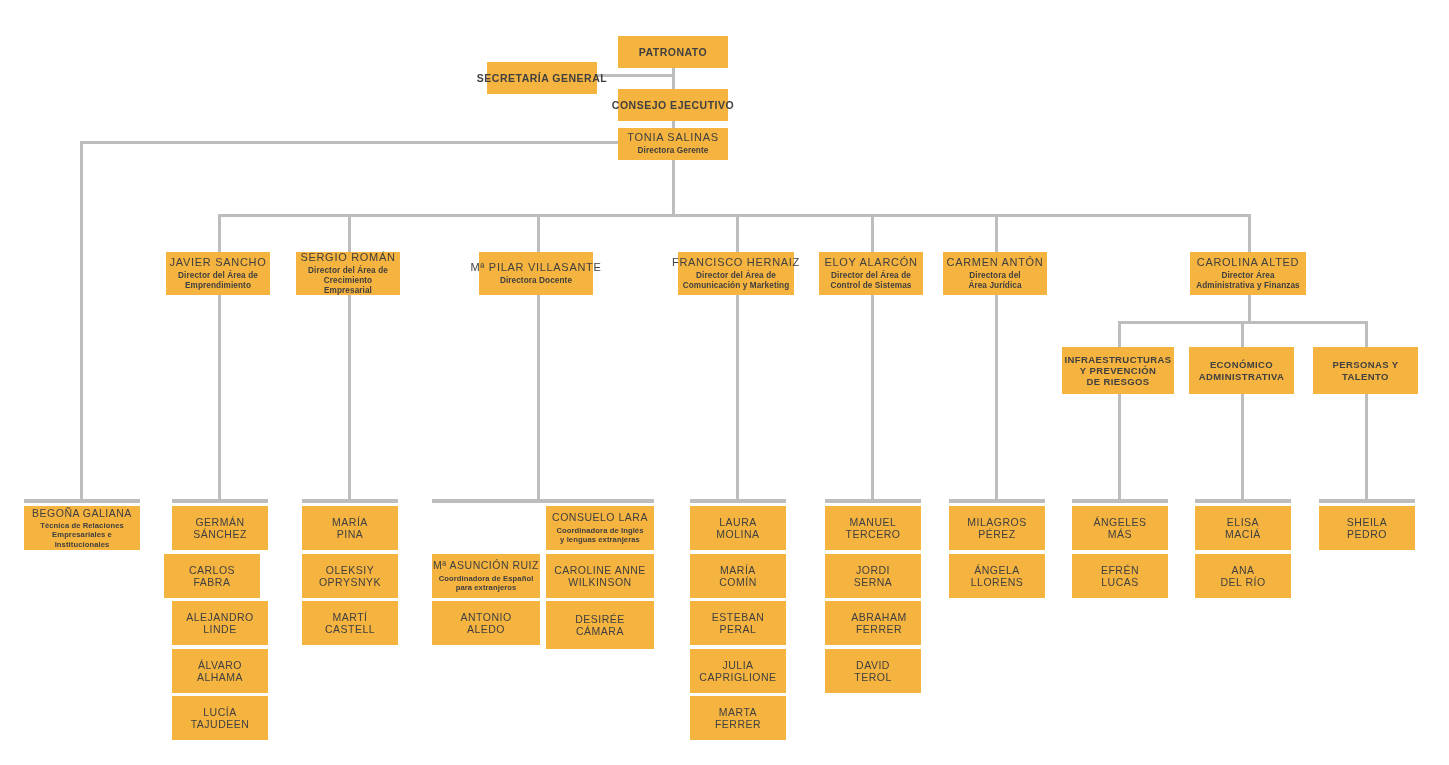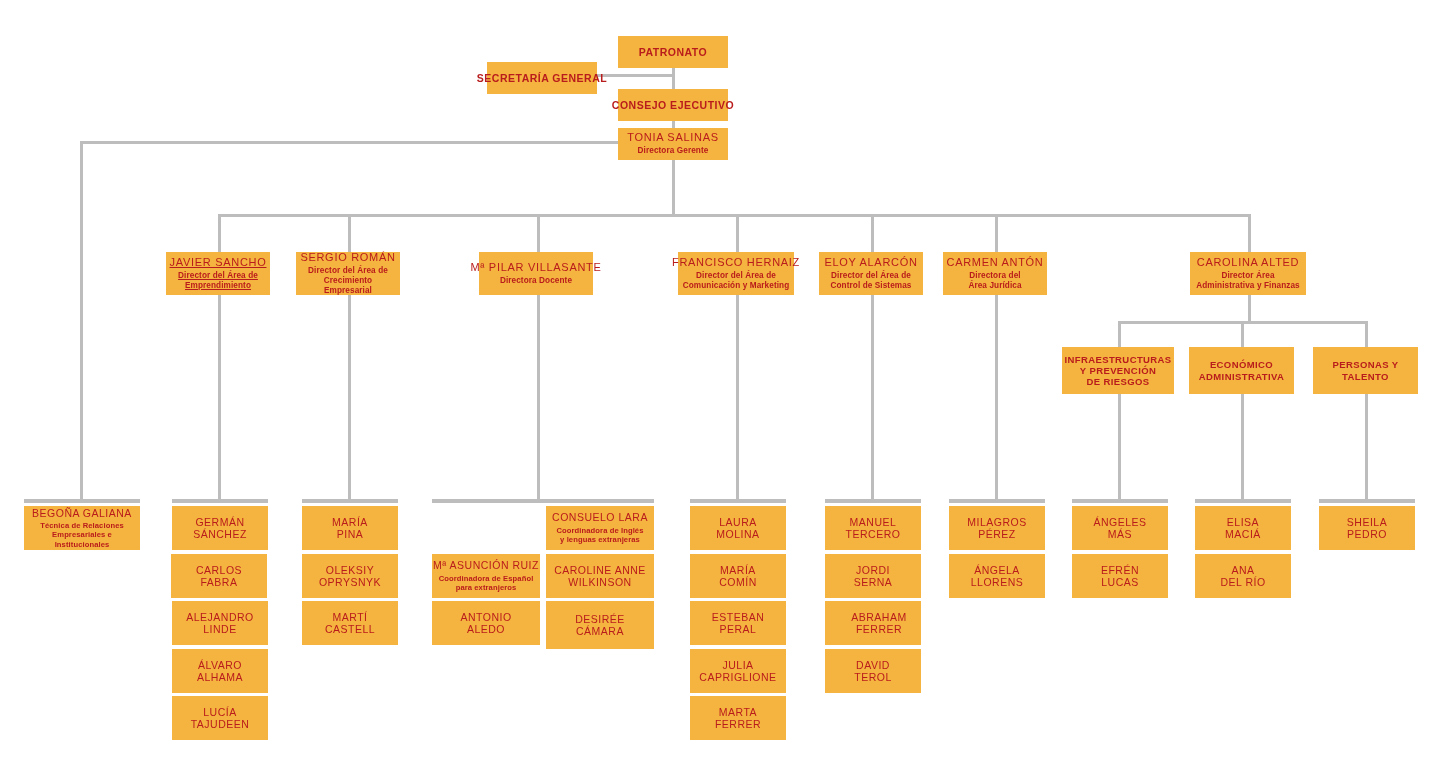--- a/index.html
+++ b/index.html
@@ -38,21 +38,21 @@
   
   .box {
     position: absolute;
     background: #f5b33f;
     box-sizing: border-box;
     display: flex;
     flex-direction: column;
     align-items: center;
     justify-content: center;
     text-align: center;
-    color: #b91c1c;
+    color: #404040;
     z-index: 3;
     padding: 16px 4px;
     line-height: 1.18;
   }
   .box .name {
     font-size: 11px;
     letter-spacing: 0.45px;
     white-space: nowrap;
   }
   .box .role {
@@ -143,21 +143,21 @@
 
   <div class="box head" style="left:618px; top:89px; width:110px; height:24px;">
     <span class="name">CONSEJO EJECUTIVO</span>
   </div>
 
   <div class="box dir" style="left:618px; top:128px; width:110px; height:30px;">
     <span class="name">TONIA SALINAS</span>
     <span class="role">Directora Gerente</span>
   </div>
 
-  <div class="box dir" style="left:166px; top:252px; width:104px; height:43px;text-decoration:underline;">
+  <div class="box dir" style="left:166px; top:252px; width:104px; height:43px;">
     <span class="name">JAVIER SANCHO</span>
     <span class="role" style="white-space: pre-line;">Director del Área de
 Emprendimiento</span>
   </div>
   <div class="box dir" style="left:296px; top:252px; width:104px; height:43px;">
     <span class="name">SERGIO ROMÁN</span>
     <span class="role" style="white-space: pre-line;">Director del Área de
 Crecimiento Empresarial</span>
   </div>
   <div class="box dir" style="left:479px; top:252px; width:114px; height:43px;">
@@ -202,21 +202,21 @@
   <div class="box leaf" style="left:24px; top:506px; width:116px; height:44px;">
     <span class="name">BEGOÑA GALIANA</span>
     <span class="role" style="white-space: pre-line;">Técnica de Relaciones
 Empresariales e Institucionales</span>
   </div>
 
   <div class="box leaf" style="left:172px; top:506px; width:96px; height:44px;">
     <span class="name wrap" style="white-space: pre-line;">GERMÁN
 SÁNCHEZ</span>
   </div>
-  <div class="box leaf" style="left:171px; top:554px; width:96px; height:44px;">
+  <div class="box leaf" style="left:164px; top:554px; width:96px; height:44px;">
     <span class="name wrap" style="white-space: pre-line;">CARLOS
 FABRA</span>
   </div>
   <div class="box leaf" style="left:172px; top:601px; width:96px; height:44px;">
     <span class="name wrap" style="white-space: pre-line;">ALEJANDRO
 LINDE</span>
   </div>
   <div class="box leaf" style="left:172px; top:649px; width:96px; height:44px;">
     <span class="name wrap" style="white-space: pre-line;">ÁLVARO
 ALHAMA</span>

